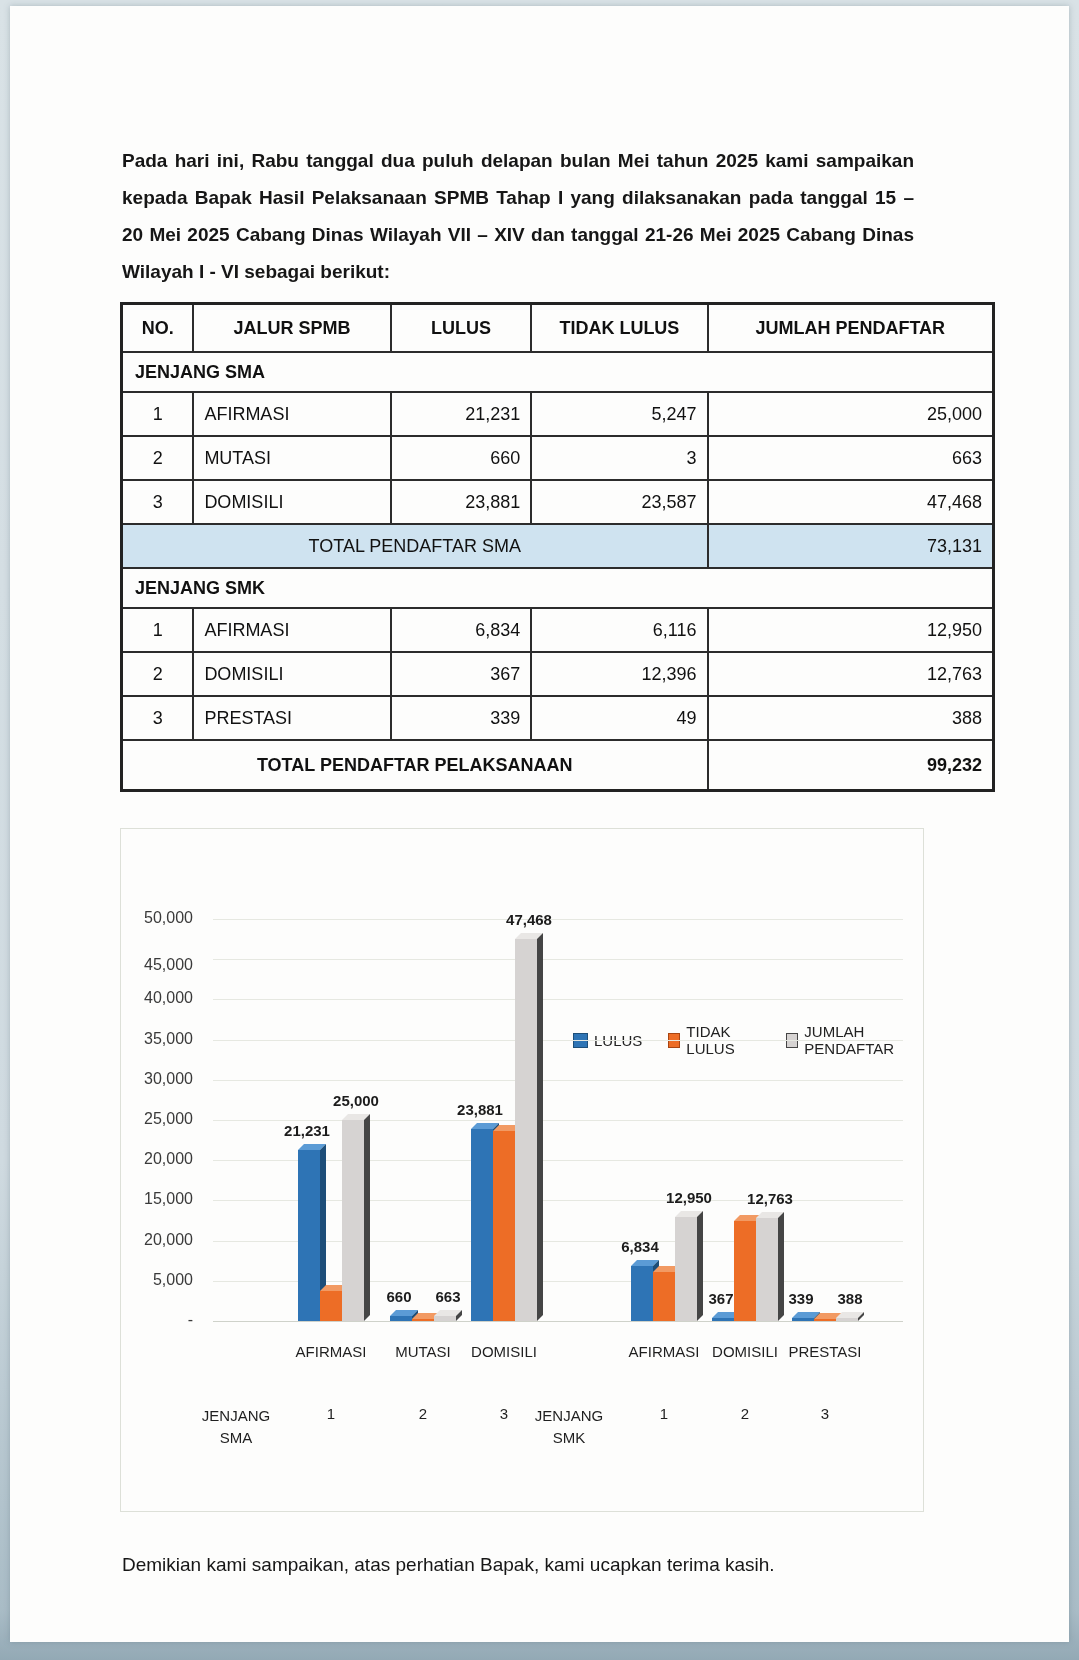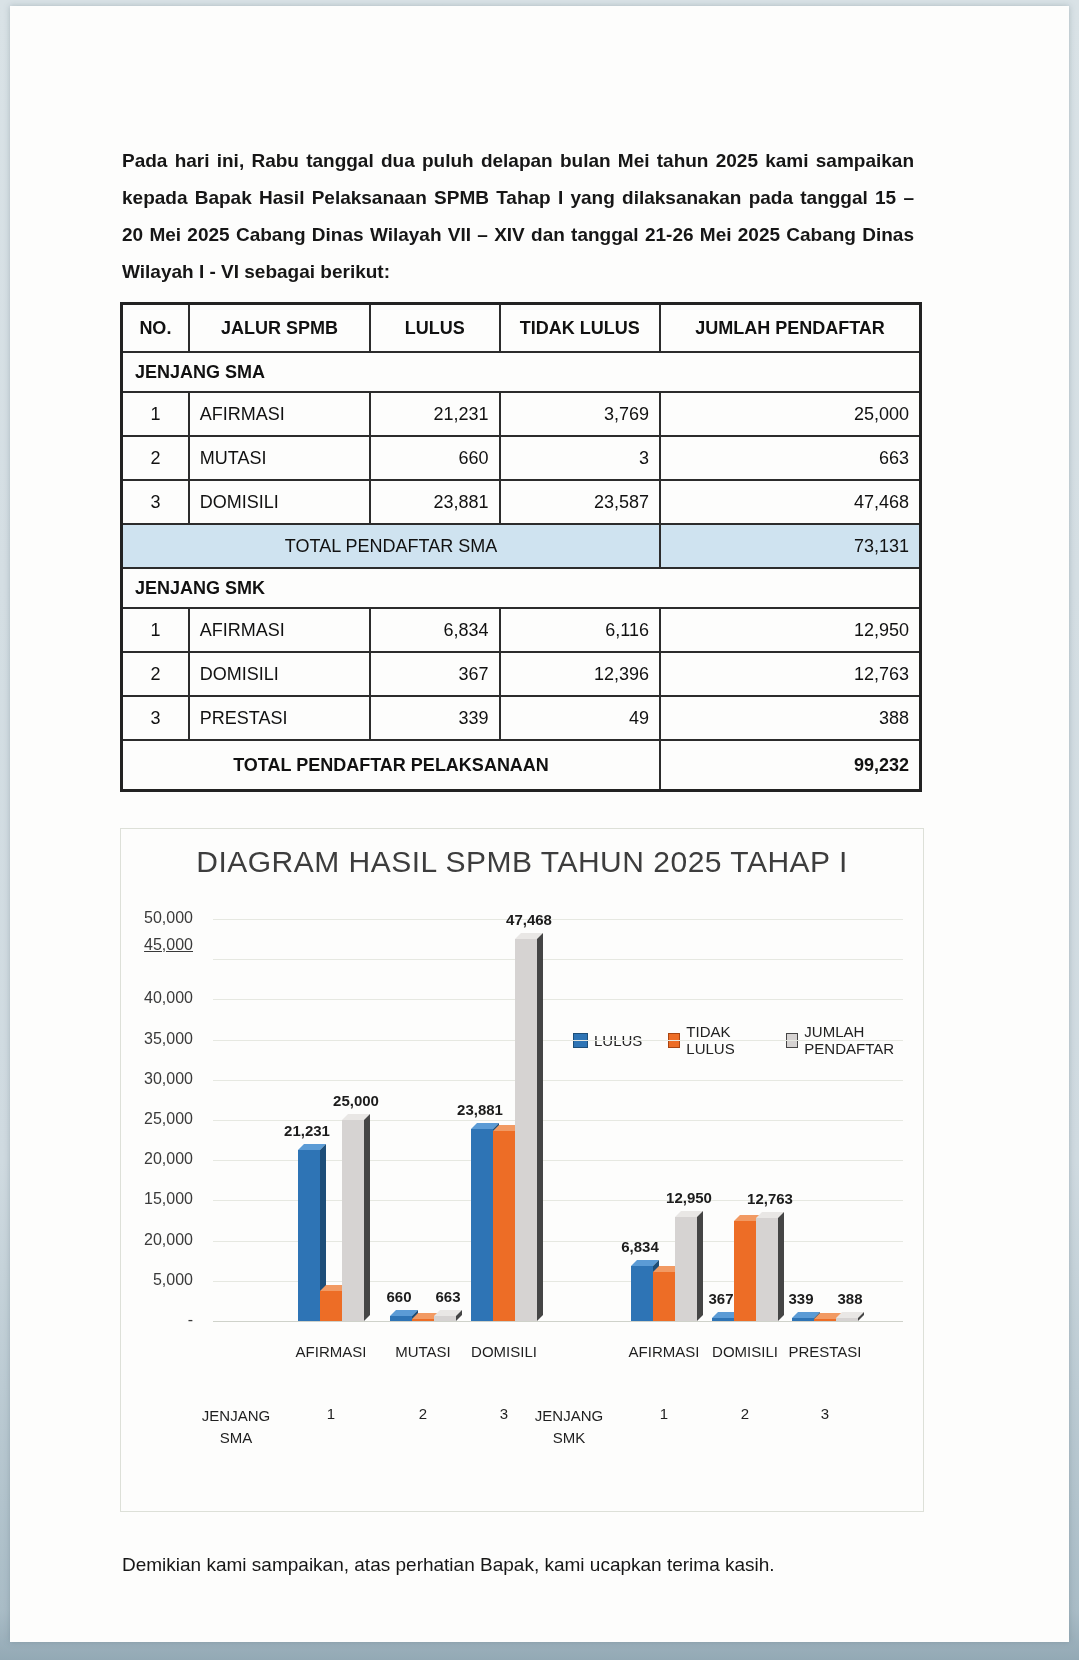--- a/index.html
+++ b/index.html
@@ -10,21 +10,21 @@
     box-shadow:0 0 6px rgba(90,110,120,.35);}
   
   .doc-title{position:absolute;top:62px;left:0;width:100%;text-align:center;margin:0;
     font-size:22px;font-weight:700;color:#111;letter-spacing:.2px;}
   .doc-title span{text-decoration:underline;text-underline-offset:4px;text-decoration-thickness:2px;}
   .intro{position:absolute;top:136px;left:112px;width:792px;margin:0;
     font-size:19px;font-weight:700;color:#161616;line-height:37px;text-align:justify;}
   .closing{position:absolute;top:1548px;left:112px;width:800px;margin:0;
     font-size:19px;font-weight:400;color:#161616;}
   
-  table.results{position:absolute;top:296px;left:110px;width:802px;border-collapse:collapse;
+  table.results{position:absolute;top:296px;left:110px;width:875px;border-collapse:collapse;
     border:3px solid #222;font-size:18px;color:#111;}
   table.results td{border:2px solid #2c2c2c;padding:0 10px;height:42px;}
   table.results tr.head td{font-weight:700;text-align:center;height:46px;}
   table.results tr.section td{font-weight:700;text-align:left;height:38px;padding-left:12px;}
   td.c-no{text-align:center;width:46px;}
   td.c-jalur{text-align:left;width:166px;padding-left:14px;}
   td.c-lulus{text-align:right;width:112px;}
   td.c-tidak{text-align:right;width:146px;}
   td.c-jumlah{text-align:right;width:250px;}
   tr.total td{background:#cfe3f0;}
@@ -72,21 +72,21 @@
             <td class="c-tidak">TIDAK LULUS</td>
             <td class="c-jumlah">JUMLAH PENDAFTAR</td>
           </tr>
           <tr class="section">
             <td colspan="5">JENJANG SMA</td>
           </tr>
           <tr>
             <td class="c-no">1</td>
             <td class="c-jalur">AFIRMASI</td>
             <td class="c-lulus">21,231</td>
-            <td class="c-tidak">3,769</td>
+            <td class="c-tidak">5,247</td>
             <td class="c-jumlah">25,000</td>
           </tr>
           <tr>
             <td class="c-no">2</td>
             <td class="c-jalur">MUTASI</td>
             <td class="c-lulus">660</td>
             <td class="c-tidak">3</td>
             <td class="c-jumlah">663</td>
           </tr>
           <tr>
@@ -125,40 +125,39 @@
             <td class="c-jumlah">388</td>
           </tr>
           <tr class="grand">
             <td class="grand-label" colspan="4">TOTAL PENDAFTAR PELAKSANAAN</td>
             <td class="total-value c-jumlah">99,232</td>
           </tr>
         </tbody>
     </table>
 
     <div class="chart" id="chart">
-      <div class="chart-title">DIAGRAM HASIL SPMB TAHUN 2025 TAHAP I</div>
       <div class="legend" id="legend">
           <div class="item">
             <span class="sq" style="background: rgb(46, 116, 181); border: 1px solid rgb(29, 78, 121);"></span>
             <span>LULUS</span>
           </div>
           <div class="item">
             <span class="sq" style="background: rgb(237, 109, 38); border: 1px solid rgb(168, 69, 18);"></span>
             <span>TIDAK LULUS</span>
           </div>
           <div class="item">
             <span class="sq" style="background: rgb(214, 211, 210); border: 1px solid rgb(69, 69, 69);"></span>
             <span>JUMLAH PENDAFTAR</span>
           </div>
         </div>
       <div id="plot"></div>
     <div class="gridline" style="top: 90px;"></div>
         <div class="ytick" style="top: 80px; left: 2px;">50,000</div>
         <div class="gridline" style="top: 130.2px;"></div>
-        <div class="ytick" style="top: 107px; left: 2px; text-decoration: underline;">45,000</div>
+        <div class="ytick" style="top: 127px; left: 2px;">45,000</div>
         <div class="gridline" style="top: 170.4px;"></div>
         <div class="ytick" style="top: 160.4px; left: 2px;">40,000</div>
         <div class="gridline" style="top: 210.6px;"></div>
         <div class="ytick" style="top: 200.6px; left: 2px;">35,000</div>
         <div class="gridline" style="top: 250.8px;"></div>
         <div class="ytick" style="top: 240.8px; left: 2px;">30,000</div>
         <div class="gridline" style="top: 291px;"></div>
         <div class="ytick" style="top: 281px; left: 2px;">25,000</div>
         <div class="gridline" style="top: 331.2px;"></div>
         <div class="ytick" style="top: 321.2px; left: 2px;">20,000</div>

